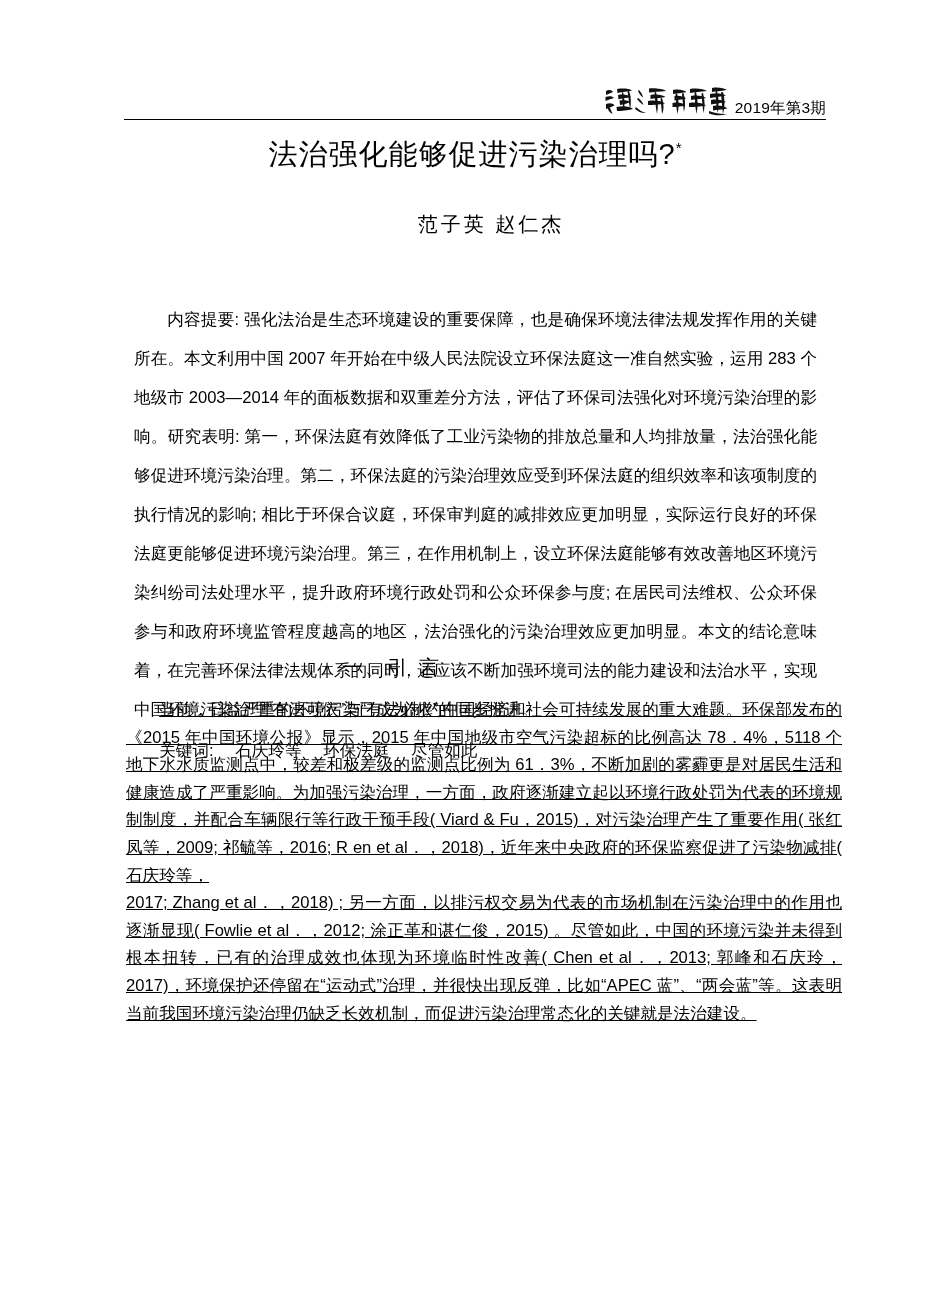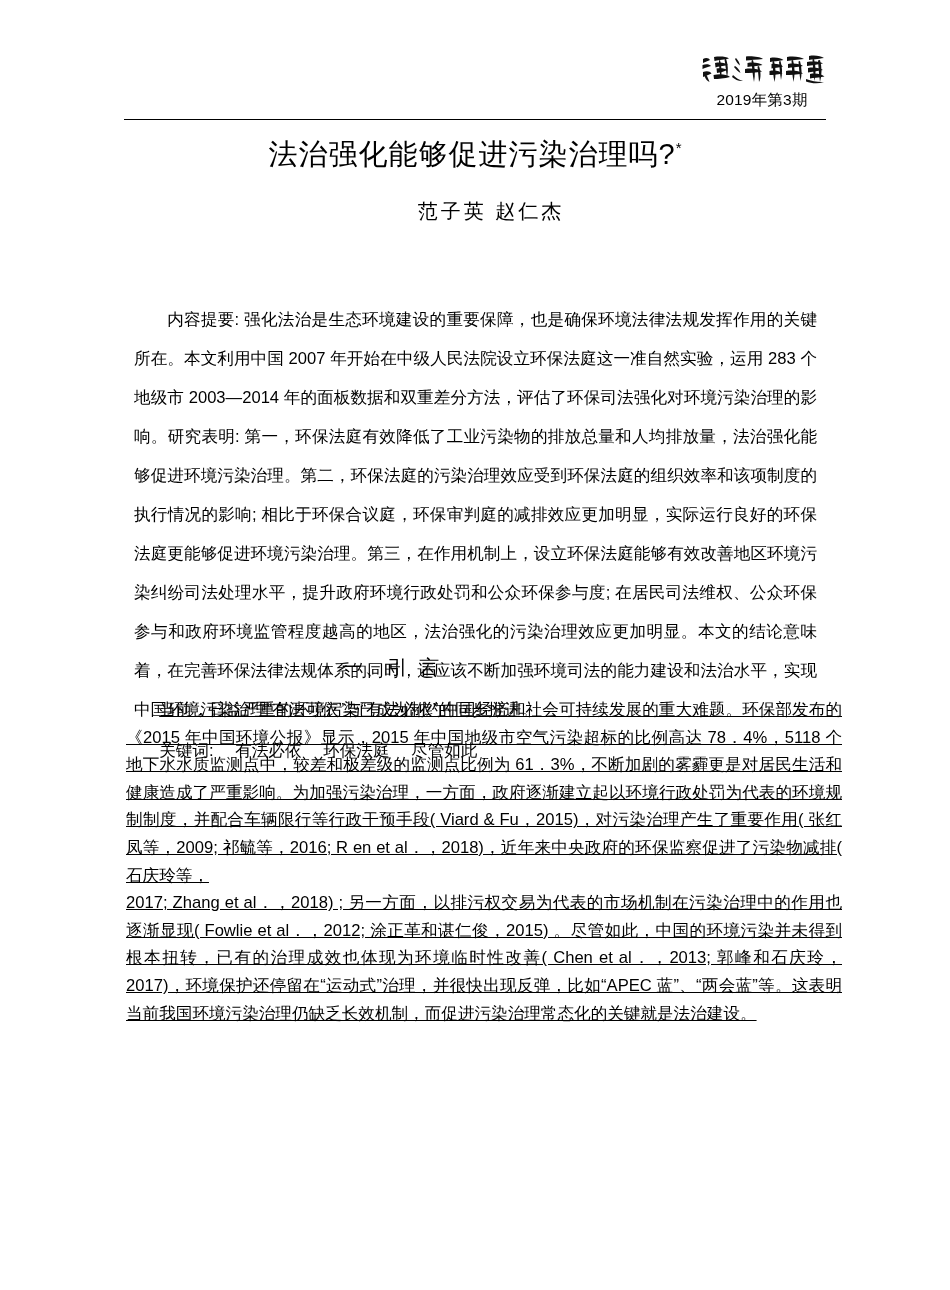--- a/index.html
+++ b/index.html
@@ -27,25 +27,24 @@
   .masthead {
     position: absolute;
     left: 124px;
     top: 74px;
     width: 702px;
     height: 46px;
   }
   .masthead-inner {
     position: absolute;
     right: 0;
-    bottom: 10px;
+    bottom: 2px;
     display: flex;
-    align-items: center;
+    align-items: flex-end;
     gap: 6px;
-    flex-direction: column;
   }
   .journal-logo {
     display: block;
     height: 36px;
     width: 128px;
   }
   .issue-label {
     font-size: 15.5px;
     line-height: 1;
     letter-spacing: 0.2px;
@@ -84,21 +83,21 @@
   }
   .article-subtitle {
     font-size: 18.5px;
     letter-spacing: 0.5px;
     margin-top: 28px;
     white-space: nowrap;
   }
   .article-authors {
     font-size: 20px;
     letter-spacing: 3px;
-    margin-top: 26px;
+    margin-top: 39px;
     white-space: nowrap;
     padding-left: 32px;
   }
 
   
   .abstract-block {
     position: absolute;
     left: 126px;
     top: 292px;
     width: 699px;
@@ -216,21 +215,21 @@
     <div class="masthead-rule"></div>
   </div>
 
   <div class="title-block">
     <h1 class="article-title"><span>法治强化能够促进污染治理吗?</span><sup class="footnote-mark">*</sup></h1>
     <div class="article-authors">范子英 赵仁杰</div>
   </div>
 
   <div class="abstract-block">
     <p class="abstract-body">内容提要: 强化法治是生态环境建设的重要保障，也是确保环境法律法规发挥作用的关键所在。本文利用中国 2007 年开始在中级人民法院设立环保法庭这一准自然实验，运用 283 个地级市 2003—2014 年的面板数据和双重差分方法，评估了环保司法强化对环境污染治理的影响。研究表明: 第一，环保法庭有效降低了工业污染物的排放总量和人均排放量，法治强化能够促进环境污染治理。第二，环保法庭的污染治理效应受到环保法庭的组织效率和该项制度的执行情况的影响; 相比于环保合议庭，环保审判庭的减排效应更加明显，实际运行良好的环保法庭更能够促进环境污染治理。第三，在作用机制上，设立环保法庭能够有效改善地区环境污染纠纷司法处理水平，提升政府环境行政处罚和公众环保参与度; 在居民司法维权、公众环保参与和政府环境监管程度越高的地区，法治强化的污染治理效应更加明显。本文的结论意味着，在完善环保法律法规体系的同时，还应该不断加强环境司法的能力建设和法治水平，实现中国环境污染治理“有法可依”与“有法必依”的同步推进。</p>
-    <p class="keywords-line"><span>关键词:</span><span class="kw-sep"></span><span>有法必依</span><span class="kw-sep"></span><span>环保法庭</span><span class="kw-sep"></span><span>尽管如此</span></p>
+    <p class="keywords-line"><span>关键词:</span><span class="kw-sep"></span><span>石庆玲等</span><span class="kw-sep"></span><span>环保法庭</span><span class="kw-sep"></span><span>尽管如此</span></p>
   </div>
 
   <h2 class="section-heading">一、引 言</h2>
 
   <div class="body-block">
     <p class="body-par"><span>当前，日益严重的环境污染已成为制约中国经济和社会可持续发展的重大难题。环保部发布的《2015 年中国环境公报》显示，2015 年中国地级市空气污染超标的比例高达 78．4%，5118 个地下水水质监测点中，较差和极差级的监测点比例为 61．3%，不断加剧的雾霾更是对居民生活和健康造成了严重影响。为加强污染治理，一方面，政府逐渐建立起以环境行政处罚为代表的环境规制制度，并配合车辆限行等行政干预手段( Viard &amp; Fu，2015)，对污染治理产生了重要作用( 张红凤等，2009; 祁毓等，2016; R en et al．，2018)，近年来中央政府的环保监察促进了污染物减排( 石庆玲等，</span></p>
     <p class="body-par">
         <span class="nobreak-line">2017; Zhang et al．，2018) ; 另一方面，以排污权交易为代表的市场机制在污染治理中的作用也逐渐显现( Fowlie et al．，2012; 涂正革和谌仁俊，2015) 。尽管如此，中国的环境污染并未得到根本扭转，已有的治理成效也体现为环境临时性改善( Chen et al．，2013; 郭峰和石庆玲，2017)，环境保护还停留在“运动式”治理，并很快出现反弹，比如“APEC 蓝”、“两会蓝”等。这表明当前我国环境污染治理仍缺乏长效机制，而促进污染治理常态化的关键就是法治建设。</span>
       </p>
   </div>

